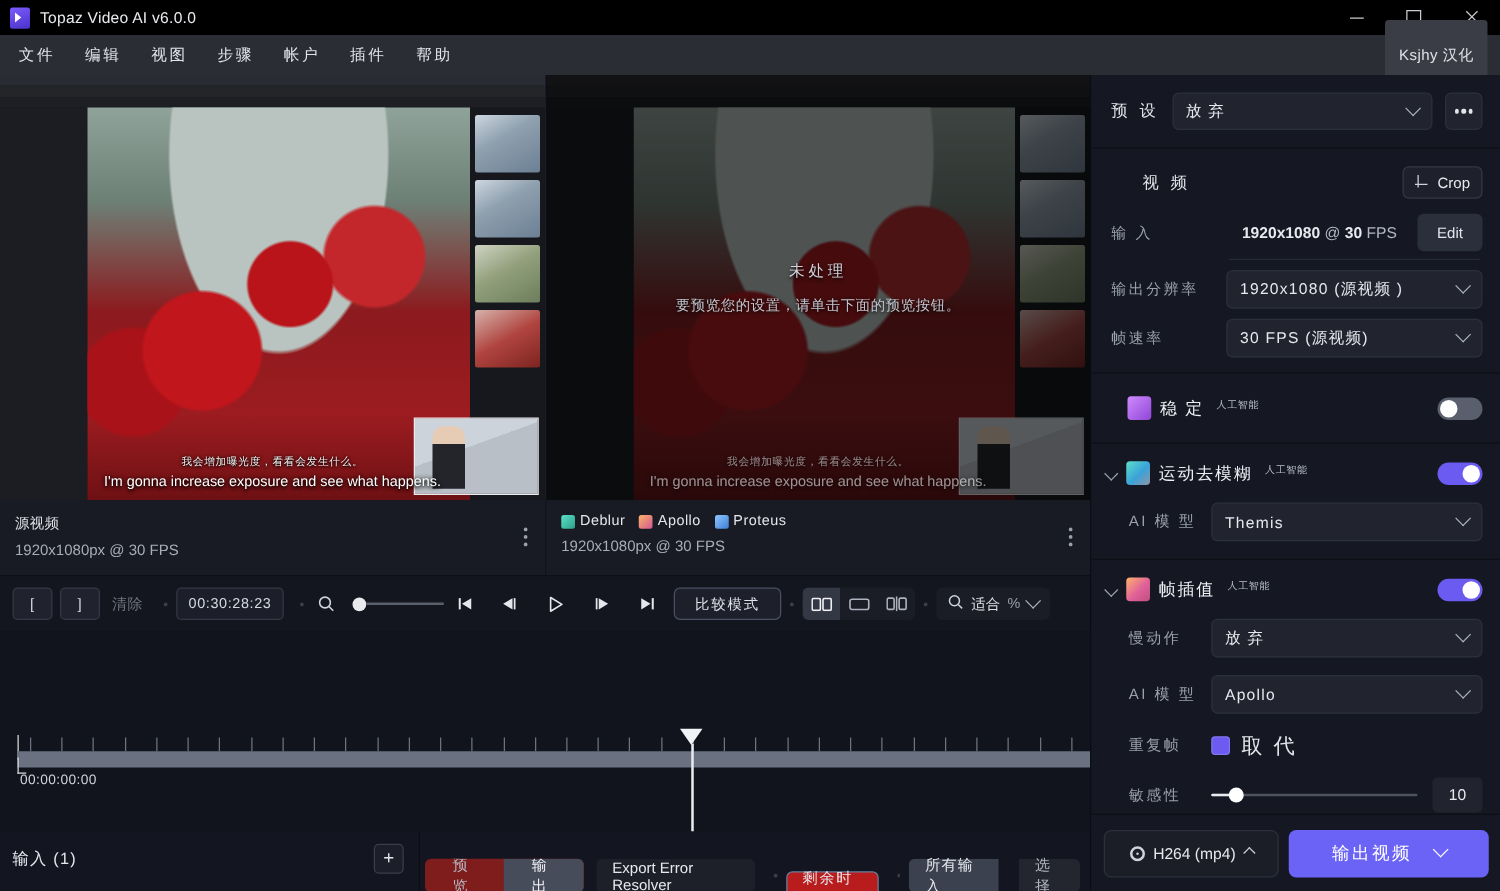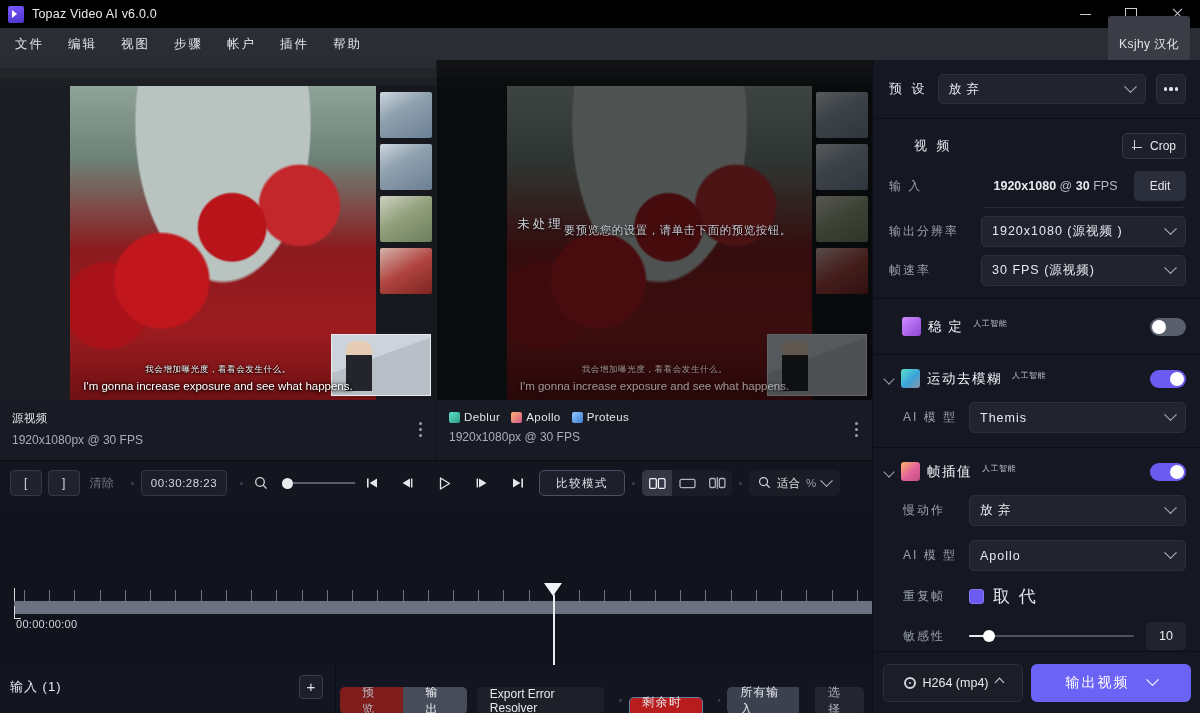--- a/index.html
+++ b/index.html
@@ -108,21 +108,21 @@
     letter-spacing: .6px;
   }
   .sub-en {
     position:absolute; left:0; right:0; bottom:8px; text-align:center;
     font-size: 11.5px; color:#ffffff; text-shadow: 0 1px 3px #000, 0 0 4px #000;
   }
 
   
   .vid.dim { filter: brightness(.42) saturate(.85); }
   .ovl-wrap {
-    position:absolute; inset:0; display:flex; flex-direction:row;
+    position:absolute; inset:0; display:flex; flex-direction:column;
     align-items:center; justify-content:center; pointer-events:none;
   }
   .ovl-title { font-size: 12.5px; color:#cfd3db; letter-spacing:3px; margin-bottom:11px; text-shadow:0 1px 3px #000; }
   .ovl-sub { font-size: 11.5px; color:#c2c6ce; letter-spacing:.5px; text-shadow:0 1px 3px #000; }
 
   
   .info-row { position:absolute; top:340px; left:0; width:872px; height:60px; display:flex; }
   .info-cell { position:relative; width:436px; height:60px; background:#181b24; }
   .info-cell.right { background:#181b24; border-left:1px solid #11131c; }
   .info-inner { padding: 11px 0 0 12px; }

